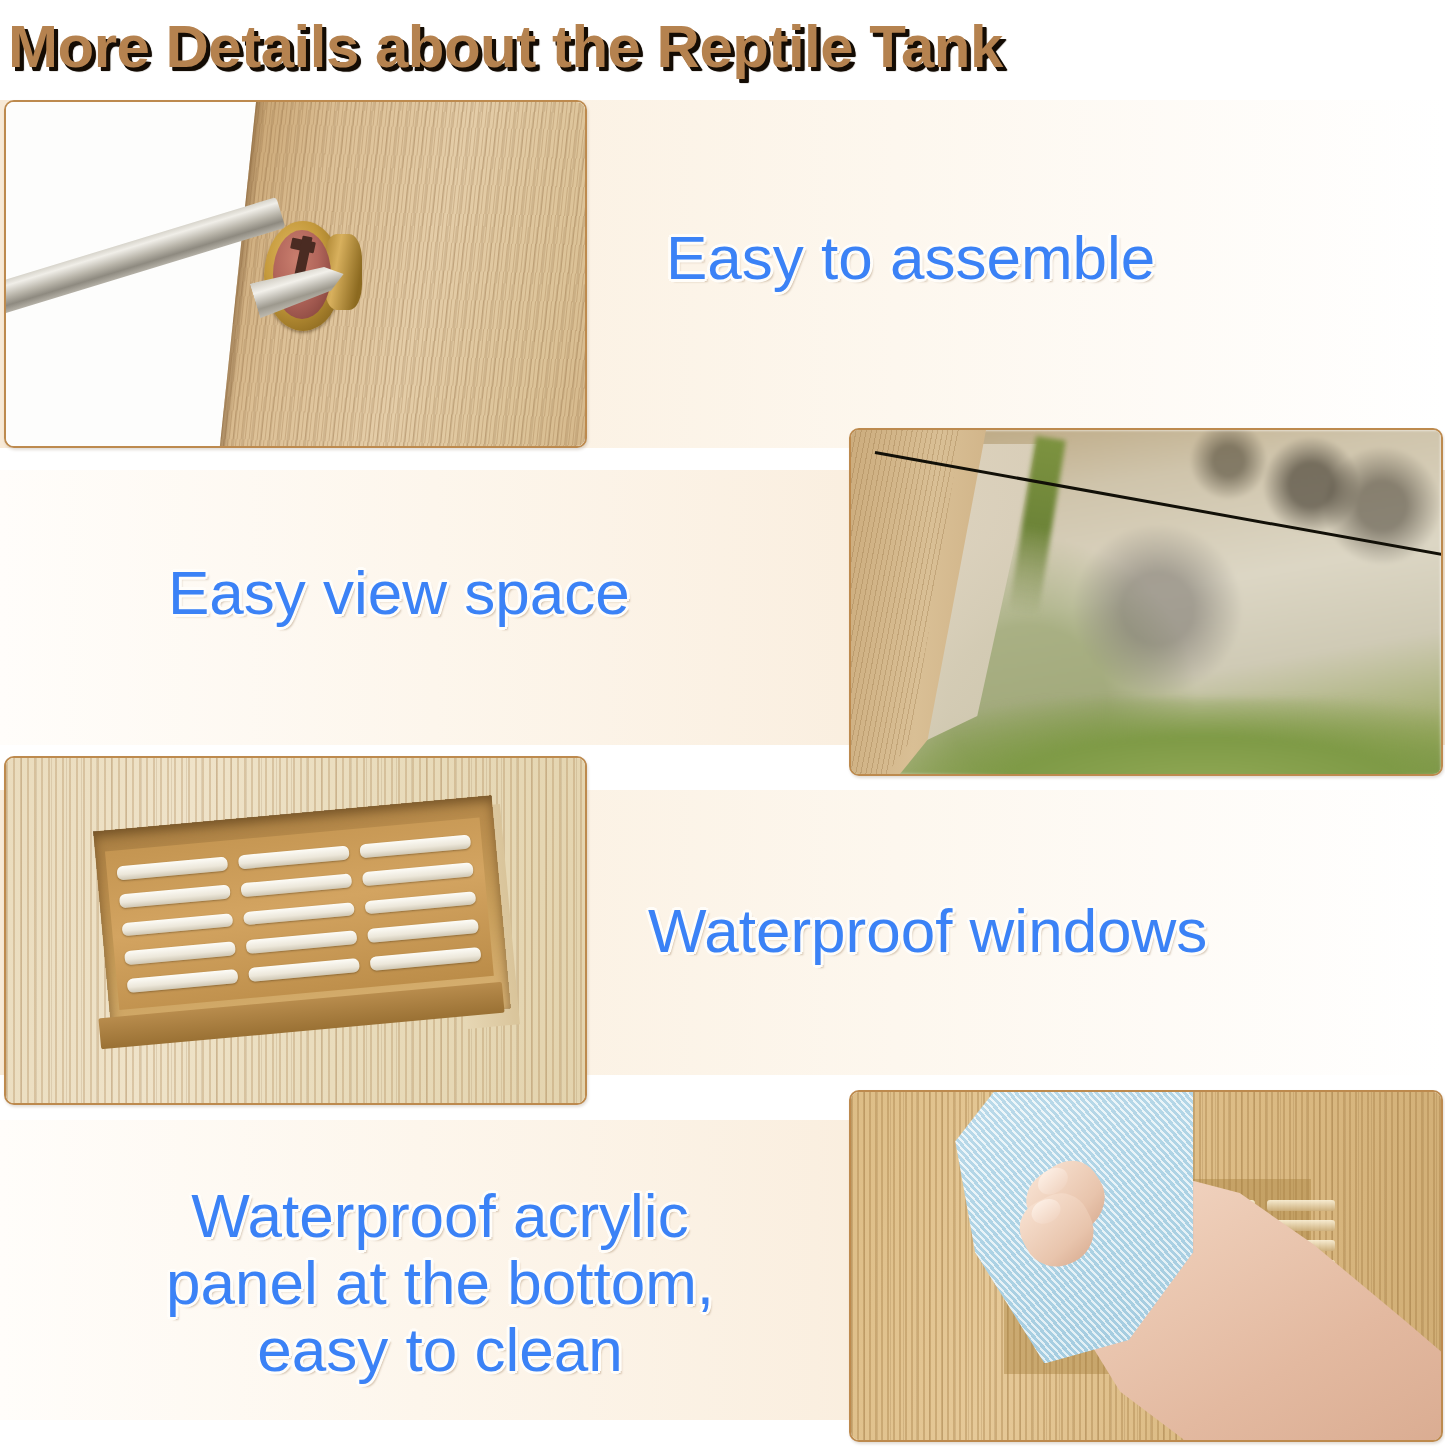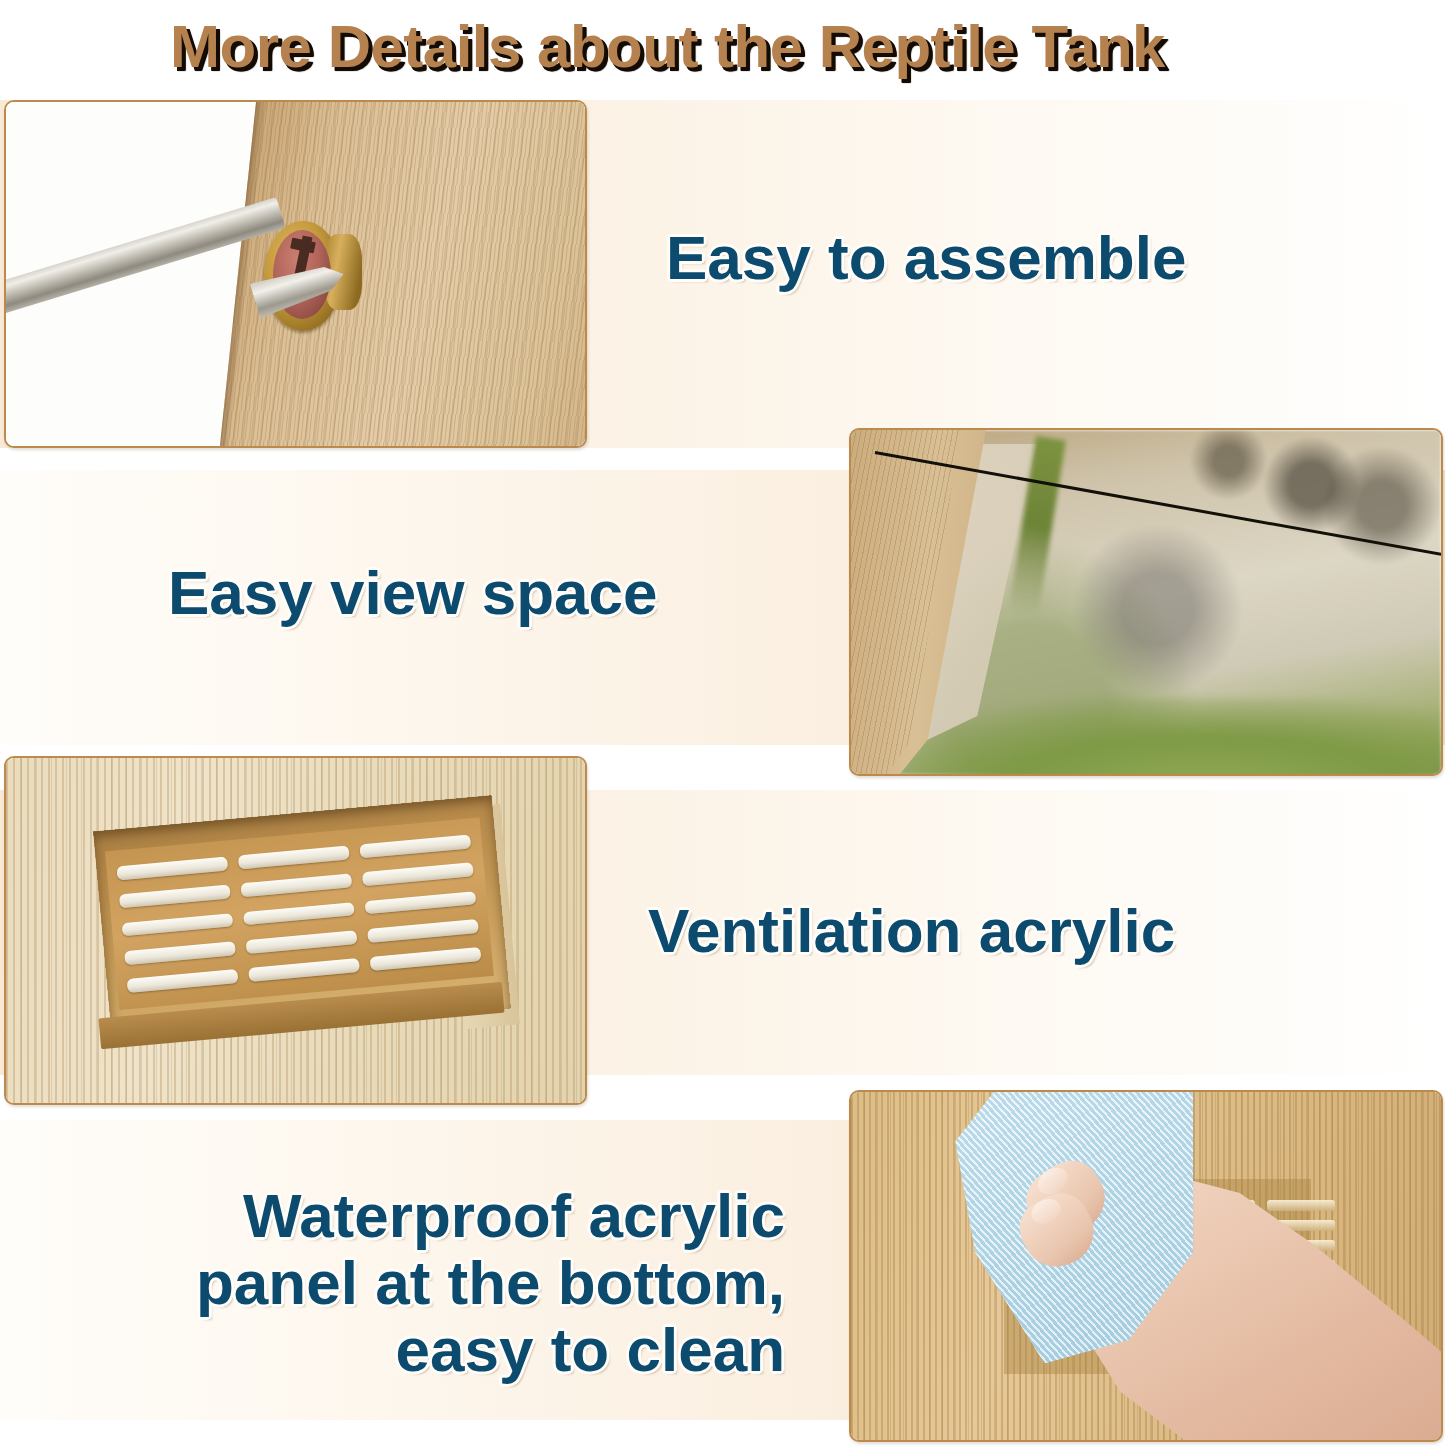--- a/index.html
+++ b/index.html
@@ -7,21 +7,21 @@
   body {
     background:#ffffff;
     font-family:"Liberation Sans", sans-serif;
     position:relative;
     overflow:hidden;
   }
 
   
   .title-bar{
     position:absolute; left:0; top:0; width:1165px; height:92px;
-    display:flex; align-items:center; justify-content:flex-end;
+    display:flex; align-items:center; justify-content:flex-start;
     z-index:40;
     padding-left:8px;
   }
   .title-text{
     font-size:60px;
     font-weight:bold;
     color:#B5824F;
     letter-spacing:-0.5px;
     white-space:nowrap;
     text-shadow:
@@ -244,35 +244,35 @@
   .p4-nail{
     position:absolute; border-radius:50%;
     background:linear-gradient(170deg,#fdf0e6,#f0d3c0);
   }
   .p4-n1{ left:31.5%; top:22%; width:5.5%; height:7%; transform:rotate(-34deg); }
   .p4-n2{ left:30.5%; top:31%; width:5%; height:6.5%; transform:rotate(-27deg); }
 
   
   .feat{
     position:absolute; z-index:20;
-    color:#0c4a6e;
-    font-weight:bold;
+    color:#3b82f6;
+    font-weight:normal;
     line-height:1.08;
     white-space:pre-line;
     text-shadow:
       -2px -2px 0 #fffdf9, 2px -2px 0 #fffdf9,
       -2px  2px 0 #fffdf9, 2px  2px 0 #fffdf9,
        0   -3px 0 #fffdf9, 0    3px 0 #fffdf9,
       -3px  0   0 #fffdf9, 3px  0   0 #fffdf9,
        3px  3px 2px rgba(120,80,35,.30);
   }
   #feat1{ left:666px; top:225px; font-size:62px; }
   #feat2{ left:168px; top:560px; font-size:62px; }
   #feat3{ left:648px; top:898px; font-size:62px; }
-  #feat4{ left:95px;  top:1183px; font-size:62px; text-align:right; width:690px; }
+  #feat4{ left:95px;  top:1183px; font-size:62px; text-align:center; width:690px; }
 </style>
 </head>
 <body>
 
 <div class="band band-a" id="band1"></div>
 <div class="band band-b" id="band2"></div>
 <div class="band band-a" id="band3"></div>
 <div class="band band-b" id="band4"></div>
 
 <div class="title-bar">
@@ -362,16 +362,16 @@
     <div class="p4-cloth"></div>
     <div class="p4-fing p4-f1"></div>
     <div class="p4-fing p4-f2"></div>
     <div class="p4-nail p4-n1"></div>
     <div class="p4-nail p4-n2"></div>
   </div>
 </div>
 
 <div class="feat" id="feat1">Easy to assemble</div>
 <div class="feat" id="feat2">Easy view space</div>
-<div class="feat" id="feat3">Ventilation acrylic</div>
+<div class="feat" id="feat3">Waterproof windows</div>
 <div class="feat" id="feat4">Waterproof acrylic
 panel at the bottom,
 easy to clean</div>
 
 </body></html>

